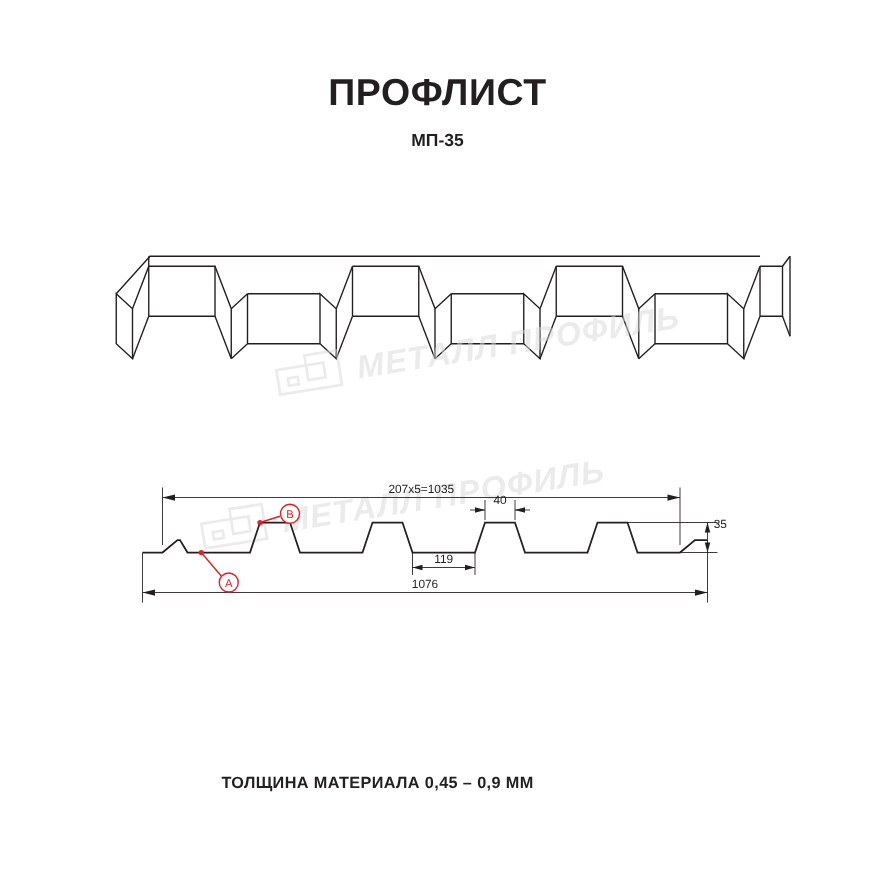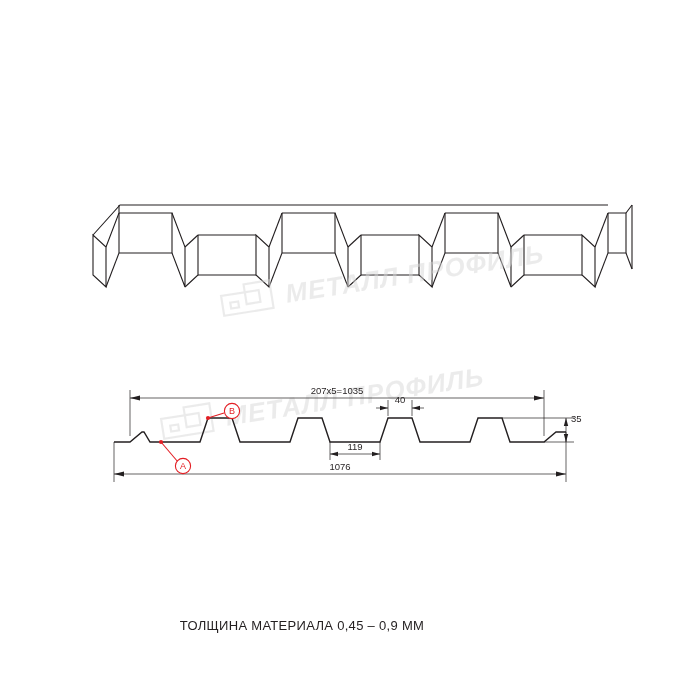--- a/index.html
+++ b/index.html
@@ -43,21 +43,21 @@
     color: #231f20;
   }
   
   .footer-note {
     position: absolute;
     top: 618px;
     left: 0;
     width: 604px;
     text-align: center;
     font-size: 13px;
-    font-weight: normal;
+    font-weight: bold;
     letter-spacing: 0.3px;
     color: #231f20;
   }
   
   .iso-wrap {
     position: absolute;
     left: 60px;
     top: 165px;
     width: 580px;
     height: 150px;
@@ -88,20 +88,22 @@
   }
   .wm .wm-line { stroke: #d9d9d9; stroke-width: 2.2; fill: none; }
   .wm1 { left: 215px; top: 255px; transform: rotate(-9deg); }
   .wm2 { left: 155px; top: 378px; transform: rotate(-9deg); }
 </style>
 </head>
 <body>
 
 <div class="page">
 
+  <div class="title">ПРОФЛИСТ</div>
+  <div class="subtitle">МП-35</div>
 
   <div class="iso-wrap">
     <svg width="580" height="150" viewBox="0 0 580 150">
       <g fill="none" stroke="#231f20" stroke-width="1.1" stroke-linejoin="miter" stroke-linecap="butt">
 
         <path d="M33,70 L60,40 L548,40"></path>
 
         <path d="M33,70 L33,110 L46,122 L46,82 Z"></path>
         <path d="M46,82 L59,48 L59,40"></path>
         <path d="M46,122 L59,88"></path>

